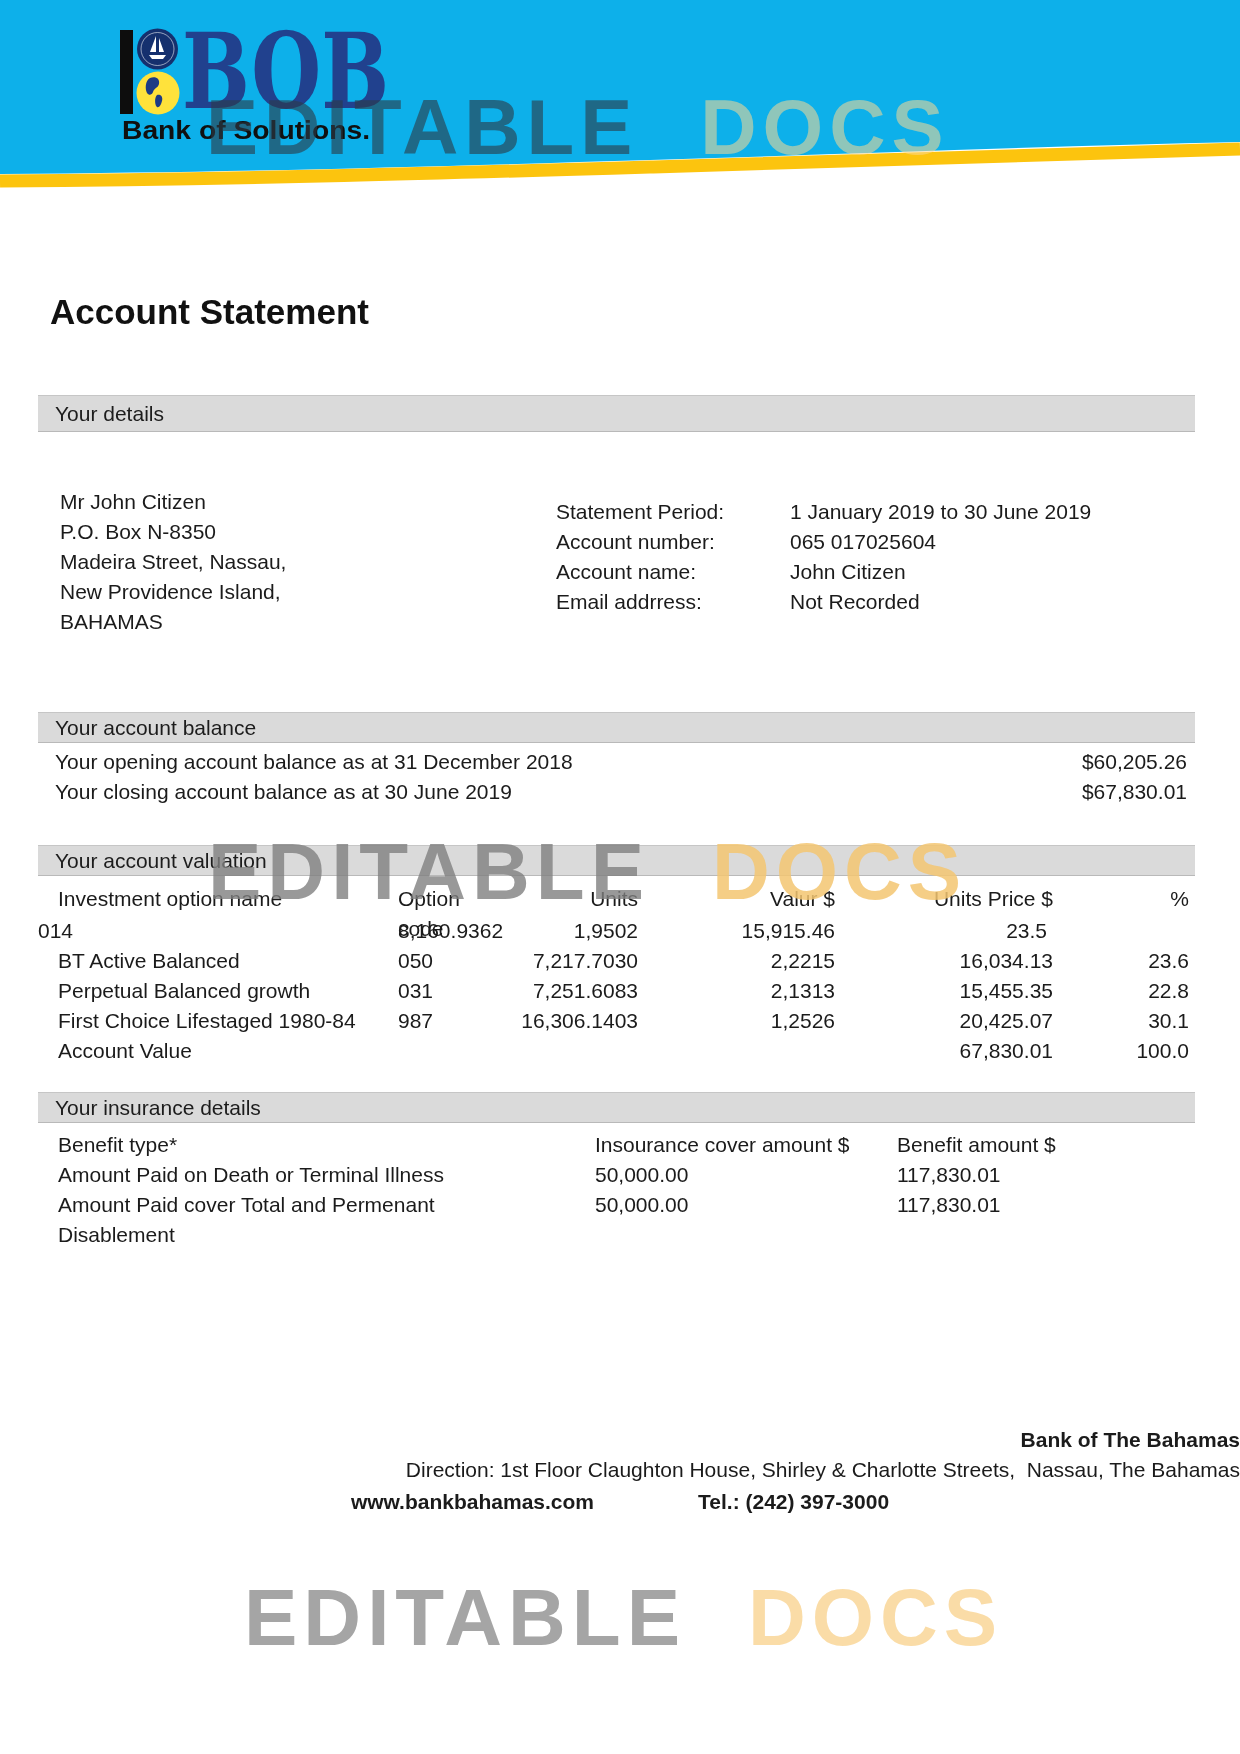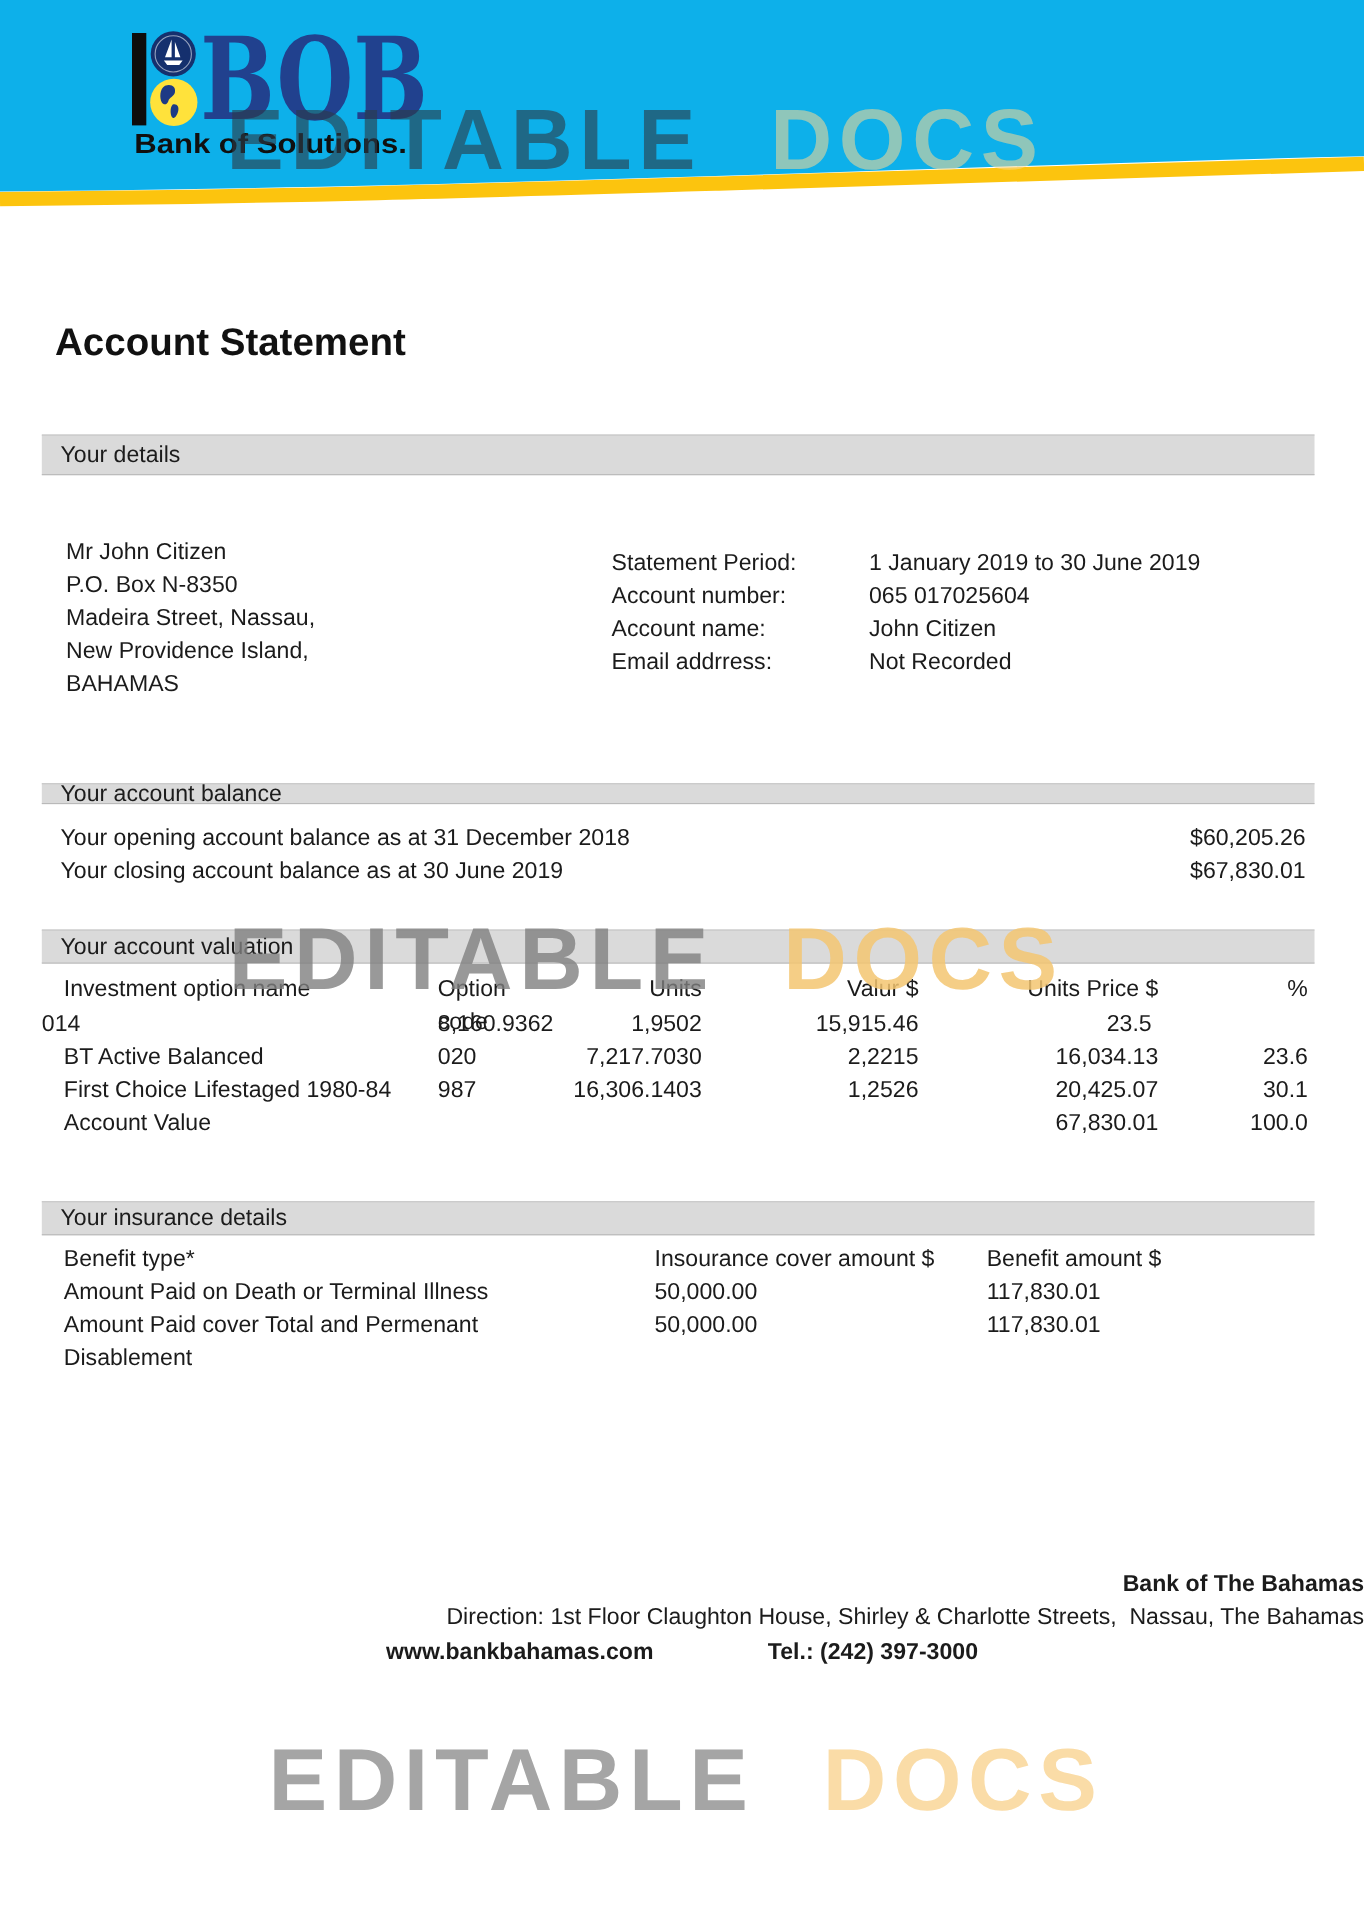--- a/index.html
+++ b/index.html
@@ -24,21 +24,21 @@
 
   
   .abs { position:absolute; }
 
   .page-title { left:38px; top:292px; font-size:35px; font-weight:700; color:#111;margin-left:12px; }
 
   .bar { position:absolute; left:38px; width:1157px; background:#dadada;
          border-top:1px solid #c6c6c6; border-bottom:1px solid #b9b9b9;
          display:flex; align-items:center; padding-left:17px; font-size:21px; color:#1c1c1c; }
   .bar-details   { top:395px; height:37px; }
-  .bar-balance   { top:712px; height:19px; }
+  .bar-balance   { top:712px; height:31px; }
   .bar-valuation { top:845px; height:31px; }
   .bar-insurance { top:1092px; height:31px; }
 
   .address { left:60px; top:487px; }
   .address p { font-size:21px; line-height:30px; }
 
   .info { left:556px; top:497px; }
   .info-row { display:flex; font-size:21px; line-height:30px; }
   .info-row .lbl { width:234px; }
 
@@ -161,25 +161,33 @@
     </div>
     <div class="vrow">
       <span>014</span>
       <span class="num">8,160.9362</span>
       <span class="num">1,9502</span>
       <span class="num">15,915.46</span>
       <span class="pct">23.5</span>
     </div>
     <div class="vrow">
       <span class="c0">BT Active Balanced</span>
-      <span>020</span>
+      <span>050</span>
       <span class="num">7,217.7030</span>
       <span class="num">2,2215</span>
       <span class="num">16,034.13</span>
       <span class="pct">23.6</span>
+    </div>
+    <div class="vrow">
+      <span class="c0">Perpetual Balanced growth</span>
+      <span>031</span>
+      <span class="num">7,251.6083</span>
+      <span class="num">2,1313</span>
+      <span class="num">15,455.35</span>
+      <span class="pct">22.8</span>
     </div>
     <div class="vrow">
       <span class="c0">First Choice Lifestaged 1980-84</span>
       <span>987</span>
       <span class="num">16,306.1403</span>
       <span class="num">1,2526</span>
       <span class="num">20,425.07</span>
       <span class="pct">30.1</span>
     </div>
     <div class="vrow">

